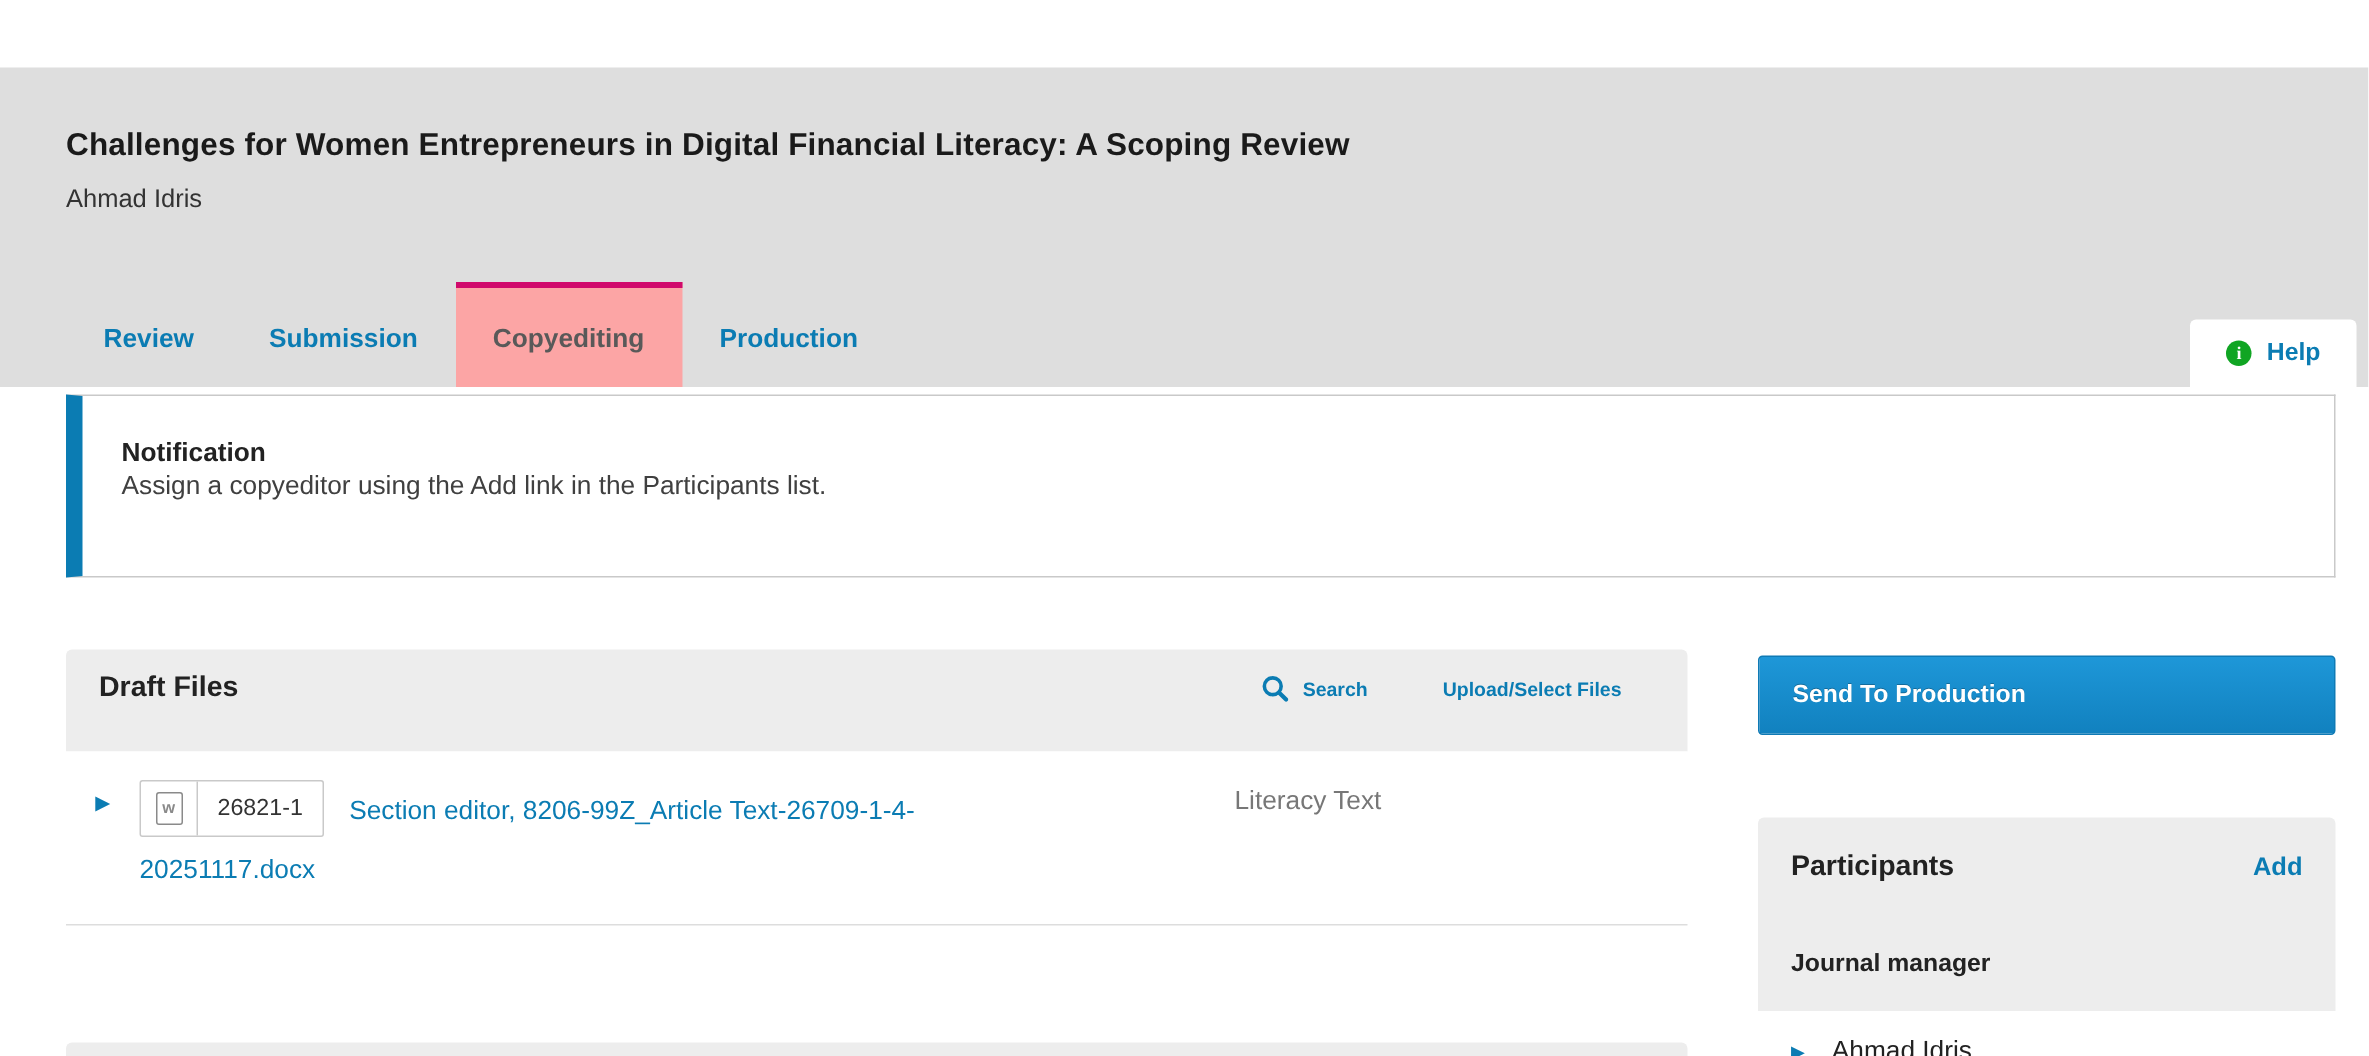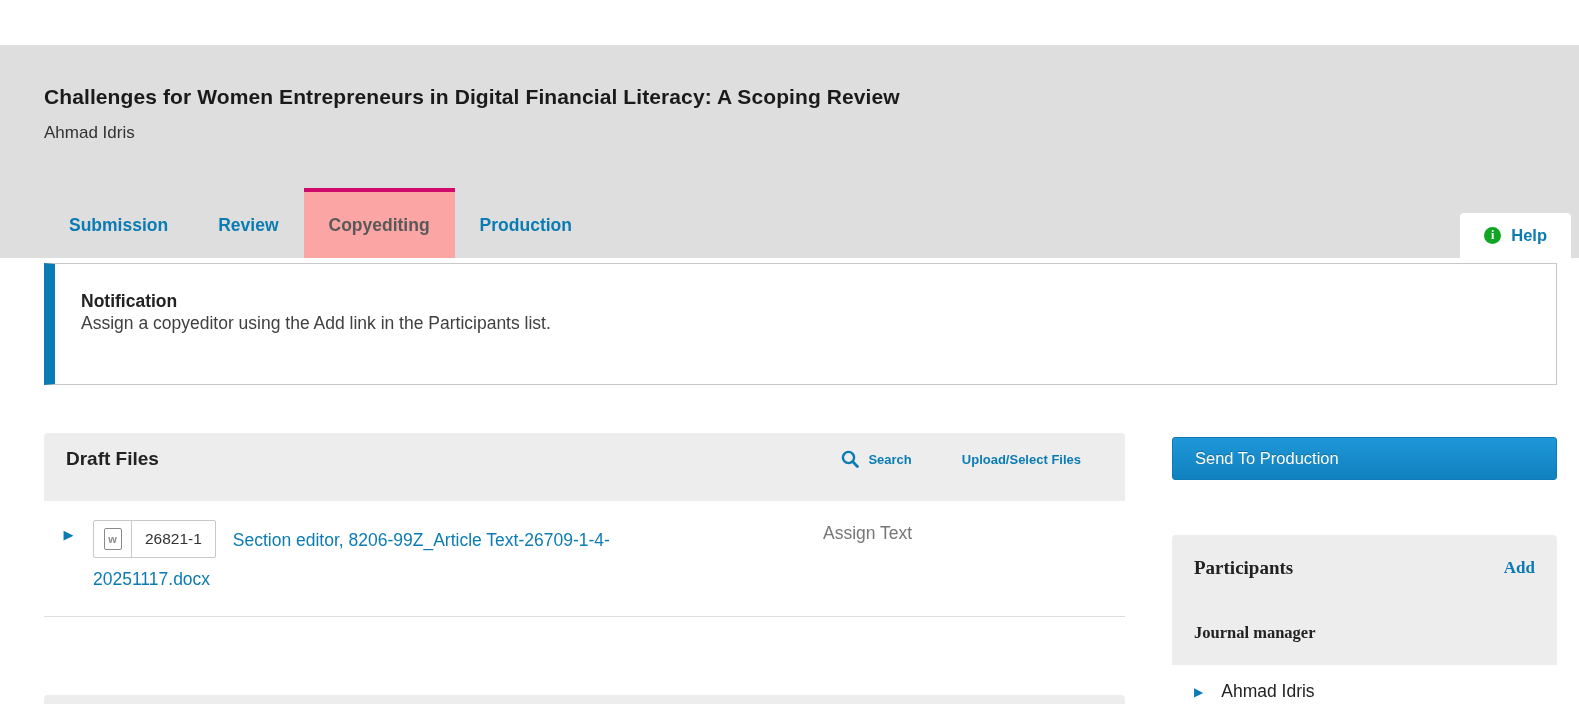--- a/index.html
+++ b/index.html
@@ -137,35 +137,34 @@
   }
 
   .next-panel-sliver {
     position: absolute; left: 44px; top: 695px; width: 1081px; height: 9px;
     background: #ededed; border-radius: 4px 4px 0 0;
   }
 
   
   .sidebar { position: absolute; left: 1172px; top: 437px; width: 385px; }
   .send-production-btn {
-    width: 385px; height: 43px;
+    width: 385px; height: 53px;
     background: linear-gradient(180deg, #1e97d8, #1181bf);
     border: 1px solid #0f7ab5; border-radius: 3px;
-    color: #fff; font-size: 16.5px; font-weight: 400;
+    color: #fff; font-size: 16.5px; font-weight: 700;
     font-family: "Liberation Sans", sans-serif;
     text-align: left; padding: 0 0 0 22px;
     text-shadow: 0 -1px 0 rgba(0,0,0,0.25);
     cursor: pointer;
     display: block;
   }
   .participants-panel { margin-top: 55px; }
   .participants-header {
     background: #ededed; border-radius: 4px 4px 0 0;
     padding: 22px 22px 0 22px;
-    font-family: Liberation Serif, serif;
   }
   .participants-title-row { display: flex; align-items: center; }
   .participants-title { font-size: 19px; font-weight: 700; color: #222; }
   .add-link {
     margin-left: auto; color: #0b7cb3;
     font-size: 17px; font-weight: 700; cursor: pointer; text-decoration: none;
   }
   .role-heading {
     padding: 44px 0 22px 0;
     font-size: 16.5px; font-weight: 700; color: #222;
@@ -181,22 +180,22 @@
   svg { display: block; }
 </style>
 </head>
 <body>
 
 <div class="top-band">
   <div class="page-title">Challenges for Women Entrepreneurs in Digital Financial Literacy: A Scoping Review</div>
   <div class="page-author">Ahmad Idris</div>
 
   <div class="tab-bar">
+    <div class="tab">Review</div>
     <div class="tab">Submission</div>
-    <div class="tab">Review</div>
     <div class="tab active">Copyediting</div>
     <div class="tab">Production</div>
   </div>
 
   <div class="help-tab">
     <span class="info-icon">i</span>
     <span class="help-label">Help</span>
   </div>
 </div>
 
@@ -226,21 +225,21 @@
     <span class="expander">▶</span>
     <div class="file-name-cell">
       <span class="file-id-pill">
         <span class="icon-cell">
           <span class="doc-icon">w</span>
         </span>
         <span class="id-cell">26821-1</span>
       </span>
       <a class="file-link">Section editor, 8206-99Z_Article Text-26709-1-4-20251117.docx</a>
     </div>
-    <span class="file-type">Assign Text</span>
+    <span class="file-type">Literacy Text</span>
   </div>
 </div>
 
 <div class="next-panel-sliver"></div>
 
 <div class="sidebar">
   <button class="send-production-btn">Send To Production</button>
 
   <div class="participants-panel">
     <div class="participants-header">

